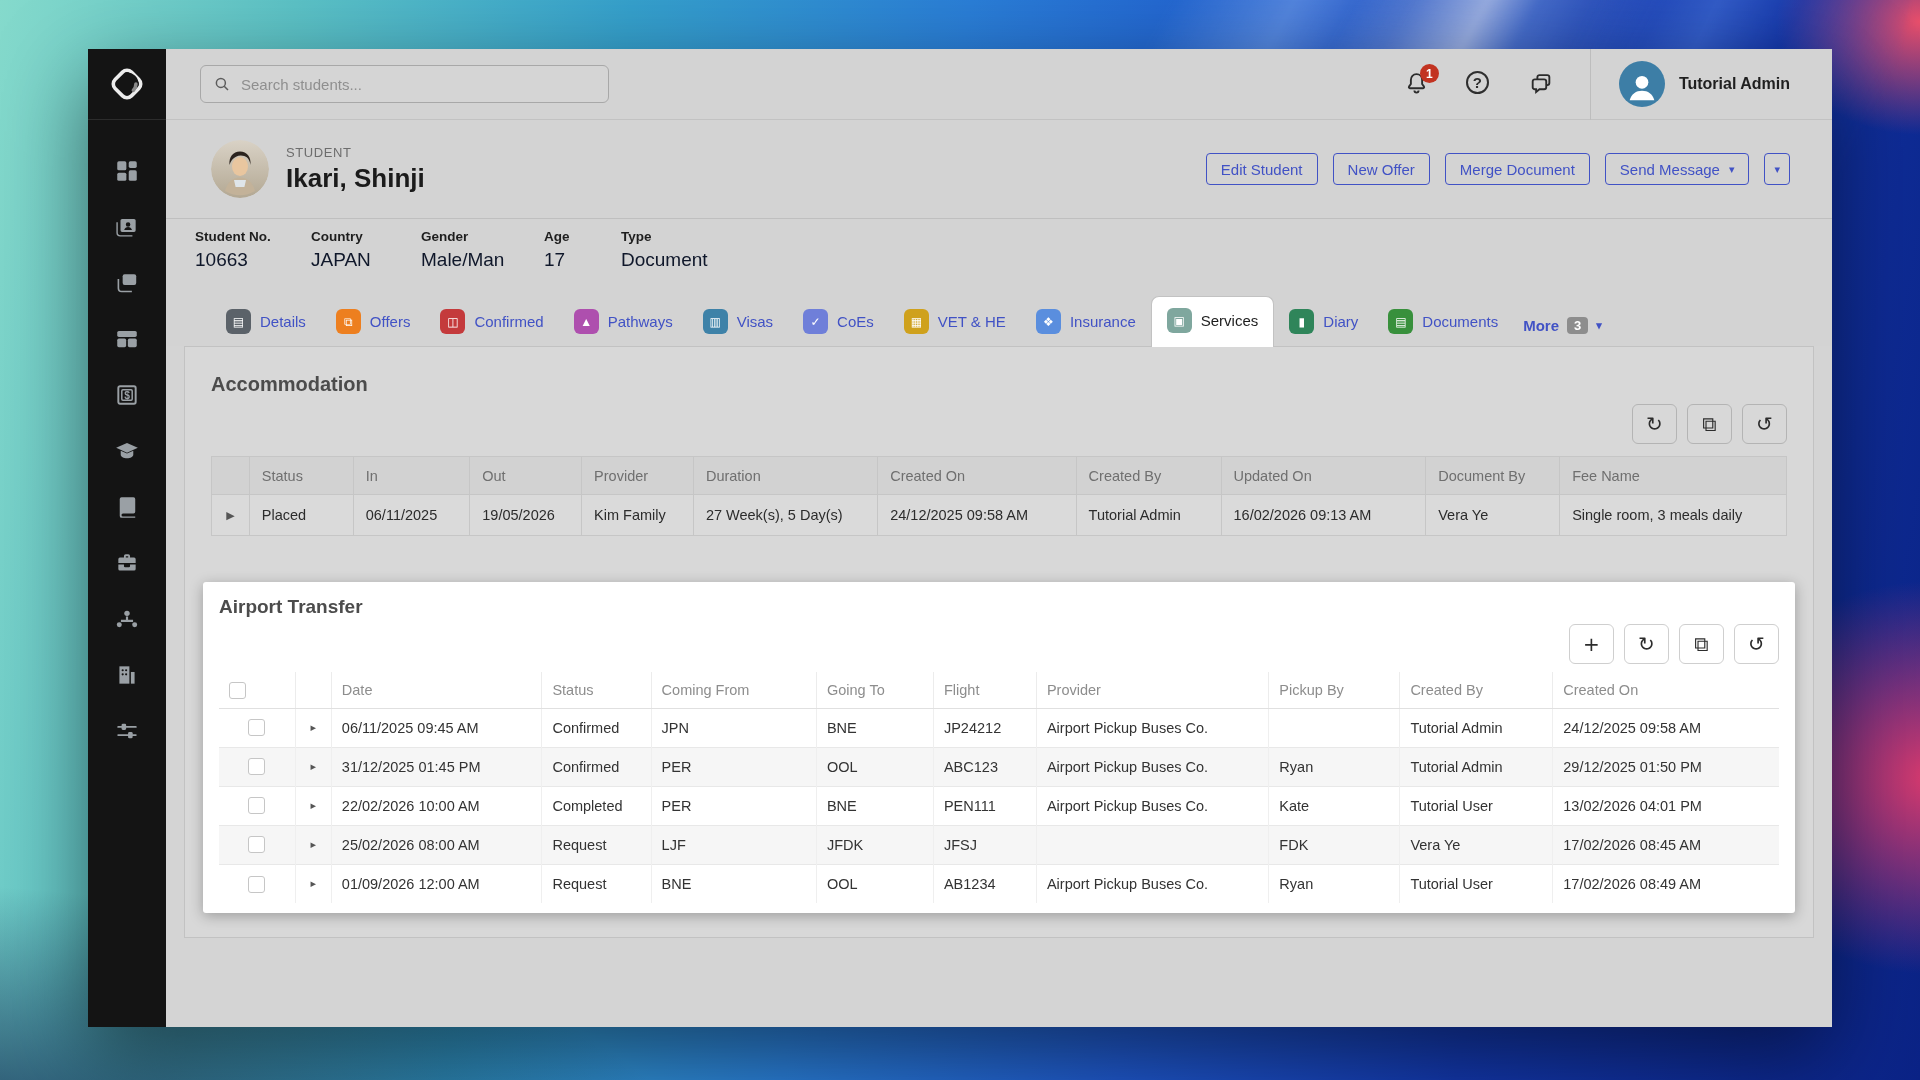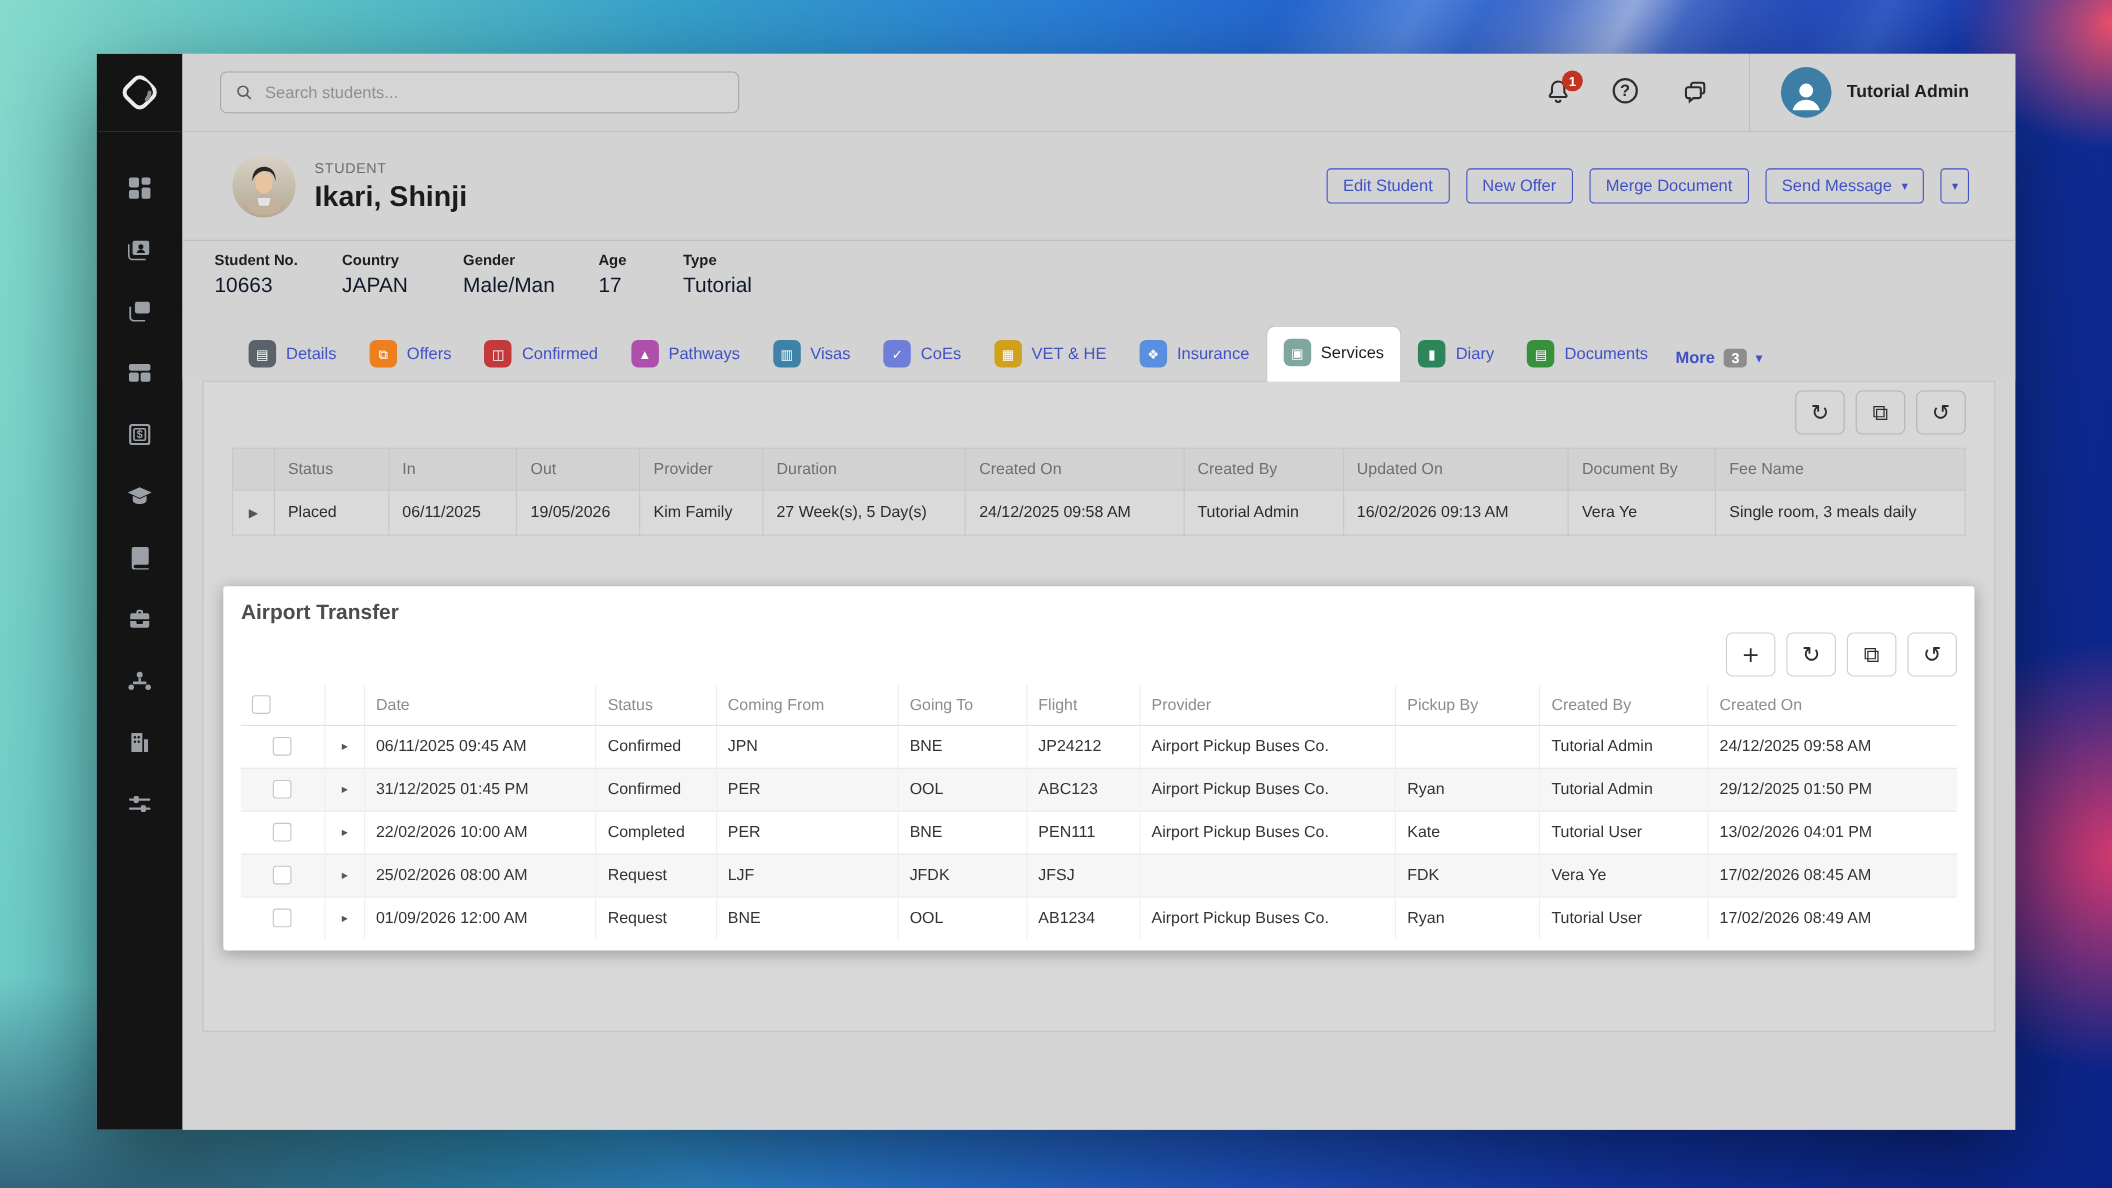--- a/index.html
+++ b/index.html
@@ -27,21 +27,21 @@
   .sb-logo { width:100%; height:71px; display:flex; align-items:center; justify-content:center; border-bottom:1px solid #2c2c2c; cursor:pointer; }
   .sb-logo svg { width:42px; height:42px; }
   .sb-icons { display:flex; flex-direction:column; gap:30px; margin-top:38px; }
   .sb-ic { width:26px; height:26px; cursor:pointer; }
   .sb-ic svg { width:26px; height:26px; display:block; }
 
   
   .main { flex:1; display:flex; flex-direction:column; background:#d4d4d4; min-width:0; }
 
   .topbar { height:71px; flex:0 0 71px; background:#d3d3d3; border-bottom:1px solid #c2c2c2; display:flex; align-items:center; padding:0 0 0 34px; }
-  .search-box { width:472px; height:38px; border:1px solid #a8a8a8; border-radius:6px; display:flex; align-items:center; padding:0 12px; gap:10px; background:rgba(255,255,255,.06); }
+  .search-box { width:409px; height:38px; border:1px solid #a8a8a8; border-radius:6px; display:flex; align-items:center; padding:0 12px; gap:10px; background:rgba(255,255,255,.06); }
   .search-box svg { width:18px; height:18px; flex:0 0 18px; }
   .search-box input { border:none; outline:none; background:transparent; font-size:15px; color:#444; width:100%; font-family:"Liberation Sans", sans-serif; }
   .search-box input::placeholder { color:#8f8f8f; }
   .tb-right { margin-left:auto; display:flex; align-items:center; height:100%; }
   .tb-ic { position:relative; width:26px; height:26px; margin-right:36px; cursor:pointer; }
   .tb-ic svg { width:25px; height:25px; display:block; }
   .help-circle { width:23px; height:23px; border:2px solid #2e2e2e; border-radius:50%; color:#2e2e2e; font-weight:bold; font-size:15px; display:flex; align-items:center; justify-content:center; }
   .badge { position:absolute; top:-7px; right:-9px; min-width:19px; height:19px; background:#c23321; color:#fff; border-radius:50%; font-size:12px; font-weight:bold; display:flex; align-items:center; justify-content:center; padding:0 3px; }
   .tb-divider { width:1px; height:71px; background:#bdbdbd; margin-right:28px; }
   .user-chip { display:flex; align-items:center; gap:14px; padding-right:42px; cursor:pointer; }
@@ -320,21 +320,21 @@
           <div class="info-col" style="width: 123px;">
             <div class="lab">Gender</div>
             <div class="val">Male/Man</div>
           </div>
           <div class="info-col" style="width: 77px;">
             <div class="lab">Age</div>
             <div class="val">17</div>
           </div>
           <div class="info-col" style="width: 120px;">
             <div class="lab">Type</div>
-            <div class="val">Tutorial</div>
+            <div class="val">Document</div>
           </div>
         </div>
 
       <div class="tabs-row">
           <div class="tab">
             <span class="tab-ic" style="background: rgb(91, 98, 105);">▤</span>
             <span>Details</span>
           </div>
           <div class="tab">
             <span class="tab-ic" style="background: rgb(237, 127, 31);">⧉</span>
@@ -377,20 +377,21 @@
             <span>Documents</span>
           </div>
           <div class="tab-more">
             <span>More</span>
             <span class="more-badge">3</span>
             <span class="caret">▾</span>
           </div>
         </div>
 
       <div class="panel">
+        <div class="section-title">Accommodation</div>
         <div class="toolbar">
             <button class="tool-btn">↻</button>
             <button class="tool-btn">⧉</button>
             <button class="tool-btn">↺</button>
           </div>
         <table class="acc-table">
           <thead>
               <tr>
                 <th></th>
                 <th>Status</th>

